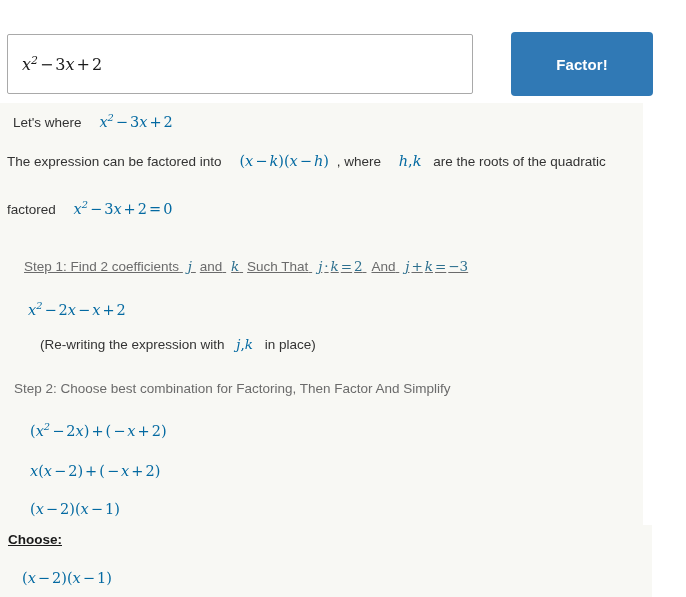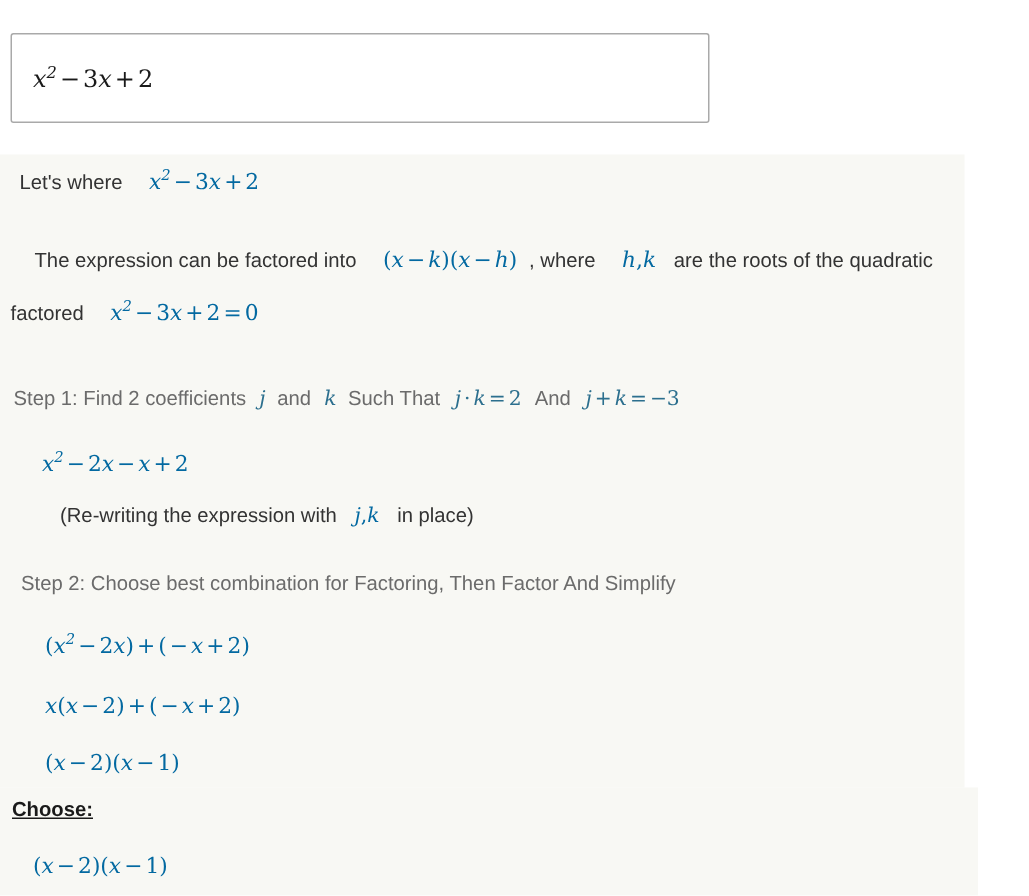--- a/index.html
+++ b/index.html
@@ -13,21 +13,21 @@
     height: 597px;
     position: relative;
     font-family: "Liberation Sans", sans-serif;
     overflow: hidden;
   }
 
   
   .top-bar {
     position: absolute;
     left: 0;
-    top: 4px;
+    top: 16px;
     width: 686px;
     height: 96px;
   }
   .expr-input {
     position: absolute;
     left: 7px;
     top: 18px;
     width: 466px;
     height: 60px;
     box-sizing: border-box;
@@ -139,43 +139,44 @@
 </style>
 </head>
 <body>
 
 <div class="top-bar">
 
   <div class="expr-input" title="x^2 - 3x + 2">
     <span class="mjx math-big"><i>x</i><sup>2</sup><span class="op">−</span><span class="num">3</span><i>x</i><span class="op">+</span><span class="num">2</span></span>
   </div>
 
+  <button class="factor-button">Factor!</button>
 </div>
 
 <div class="work-panel"></div>
 
 <div class="line" style="left:13px; top:114px;">
   <span>Let's where</span>
   <span class="mjx math-mid" style="margin-left:14px;"><i>x</i><sup>2</sup><span class="op">−</span><span class="num">3</span><i>x</i><span class="op">+</span><span class="num">2</span></span>
 </div>
 
-<div class="line" style="left:7px; top:166px;margin-left:16px;">
+<div class="line" style="left:7px; top:153px;">
   <span>The expression can be factored into</span>
   <span class="mjx math-mid" style="margin-left:14px;"><span class="paren">(</span><i>x</i><span class="op">−</span><i>k</i><span class="paren">)(</span><i>x</i><span class="op">−</span><i>h</i><span class="paren">)</span></span>
   <span style="margin-left:4px;">, where</span>
   <span class="mjx math-mid" style="margin-left:14px;"><i>h</i><span class="paren">,</span><i>k</i></span>
   <span style="margin-left:8px;">are the roots of the quadratic</span>
 </div>
 
 <div class="line" style="left:7px; top:201px;">
   <span>factored</span>
   <span class="mjx math-mid" style="margin-left:14px;"><i>x</i><sup>2</sup><span class="op">−</span><span class="num">3</span><i>x</i><span class="op">+</span><span class="num">2</span><span class="op">=</span><span class="num">0</span></span>
 </div>
 
-<div class="line step" style="left:9px; top:258px;">
+<div class="line step" style="left:24px; top:258px;text-decoration:underline;">
   <span>Step 1: Find 2 coefficients</span>
   <span class="mjx blue math-sm" style="margin-left:5px;"><i>j</i></span>
   <span style="margin-left:4px;">and</span>
   <span class="mjx blue math-sm" style="margin-left:5px;"><i>k</i></span>
   <span style="margin-left:4px;">Such That</span>
   <span class="mjx blue math-sm" style="margin-left:6px;"><i>j</i><span class="op">·</span><i>k</i><span class="op">=</span><span class="num">2</span></span>
   <span style="margin-left:5px;">And</span>
   <span class="mjx blue math-sm" style="margin-left:6px;"><i>j</i><span class="op">+</span><i>k</i><span class="op">=</span><span class="num">−3</span></span>
 </div>
 

